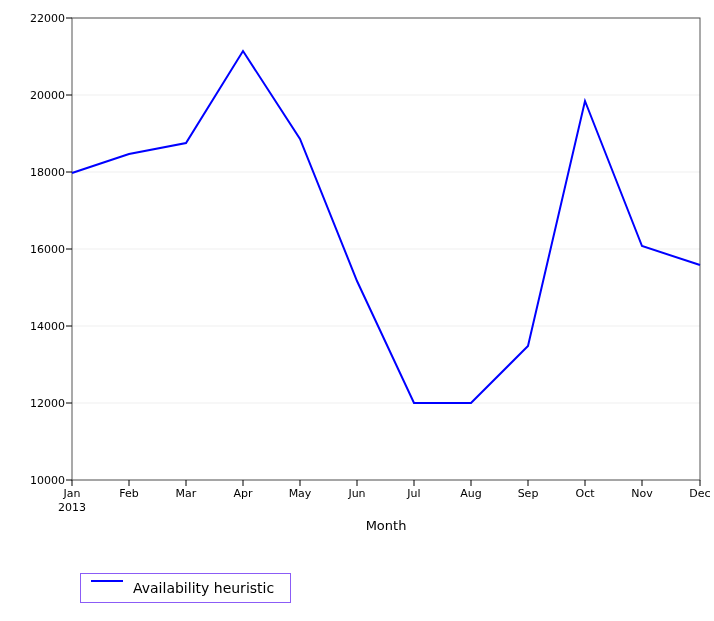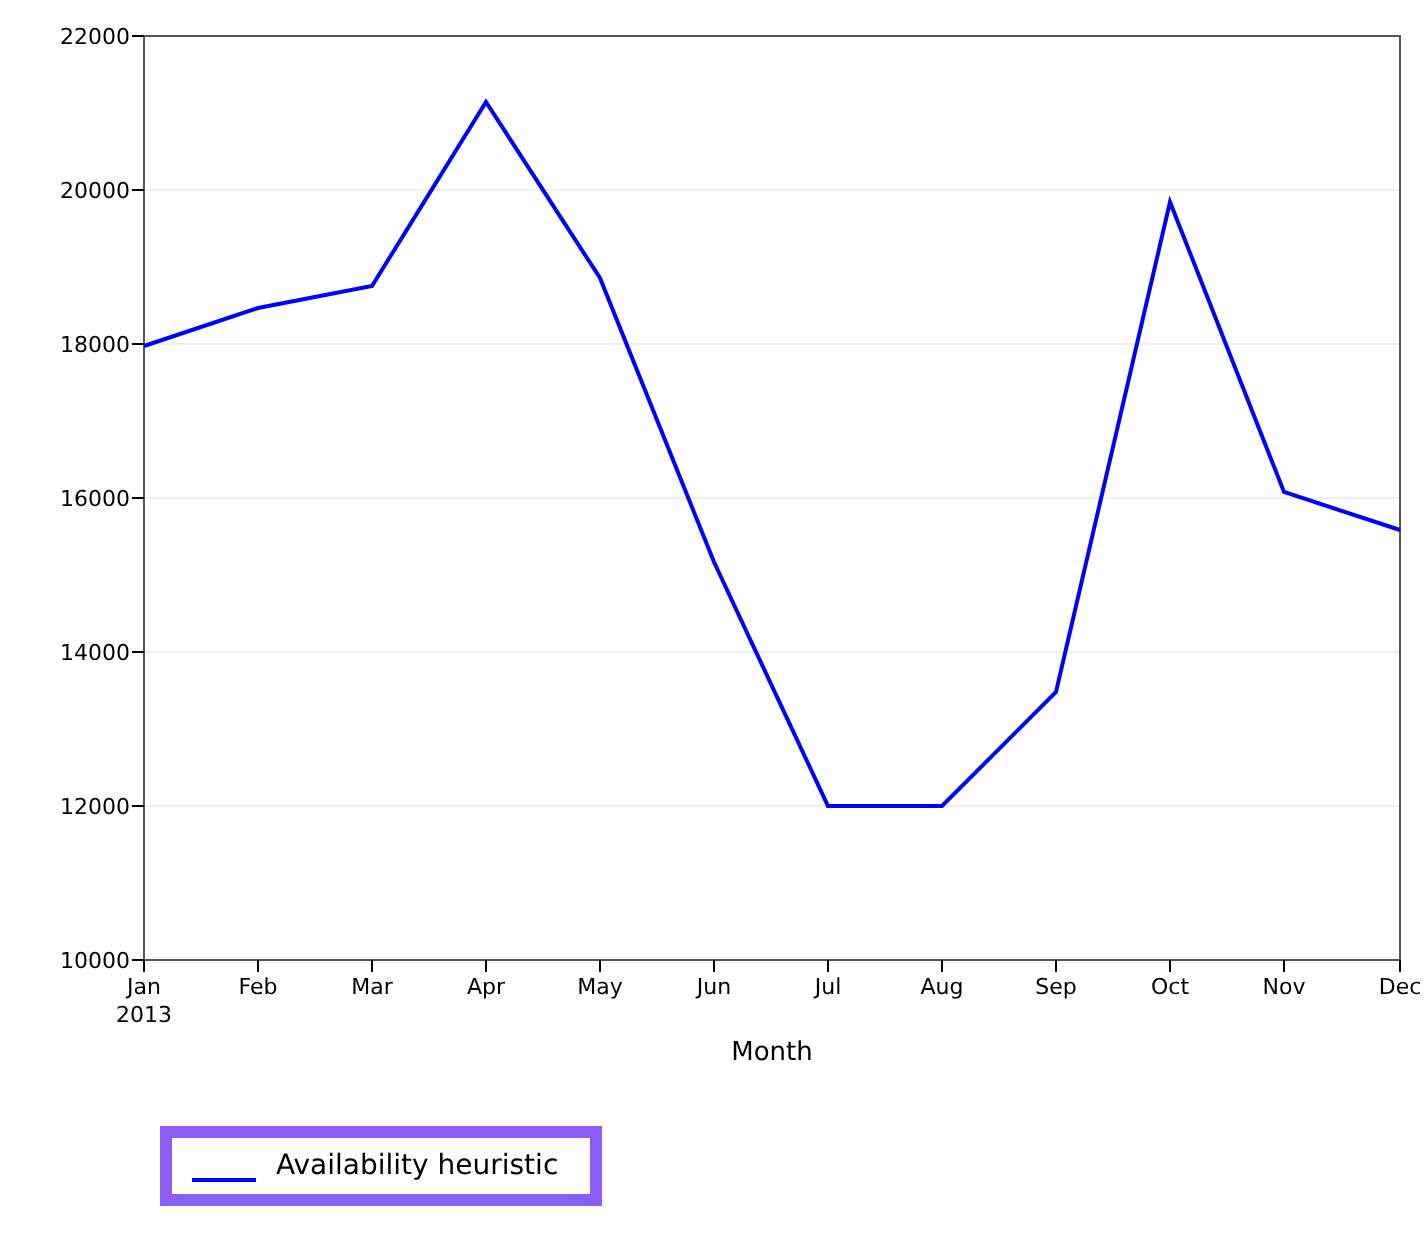--- a/index.html
+++ b/index.html
@@ -25,25 +25,25 @@
       fill: #000;
     }
     .tick-label {
       font-size: 11px;
       fill: #000;
     }
     .legend-box {
       position: absolute;
       bottom: 18px;
       left: 80px;
-      border: 6px solid #8b5cf6;
+      border: 1px solid #8b5cf6;
       background: #fff;
       padding: 6px 16px 6px 10px;
       display: flex;
-      align-items: flex-end;
+      align-items: flex-start;
       gap: 10px;
     }
     .legend-line {
       width: 32px;
       height: 2px;
       background: blue;
       display: inline-block;
     }
     .legend-label {
       font-size: 14px;

